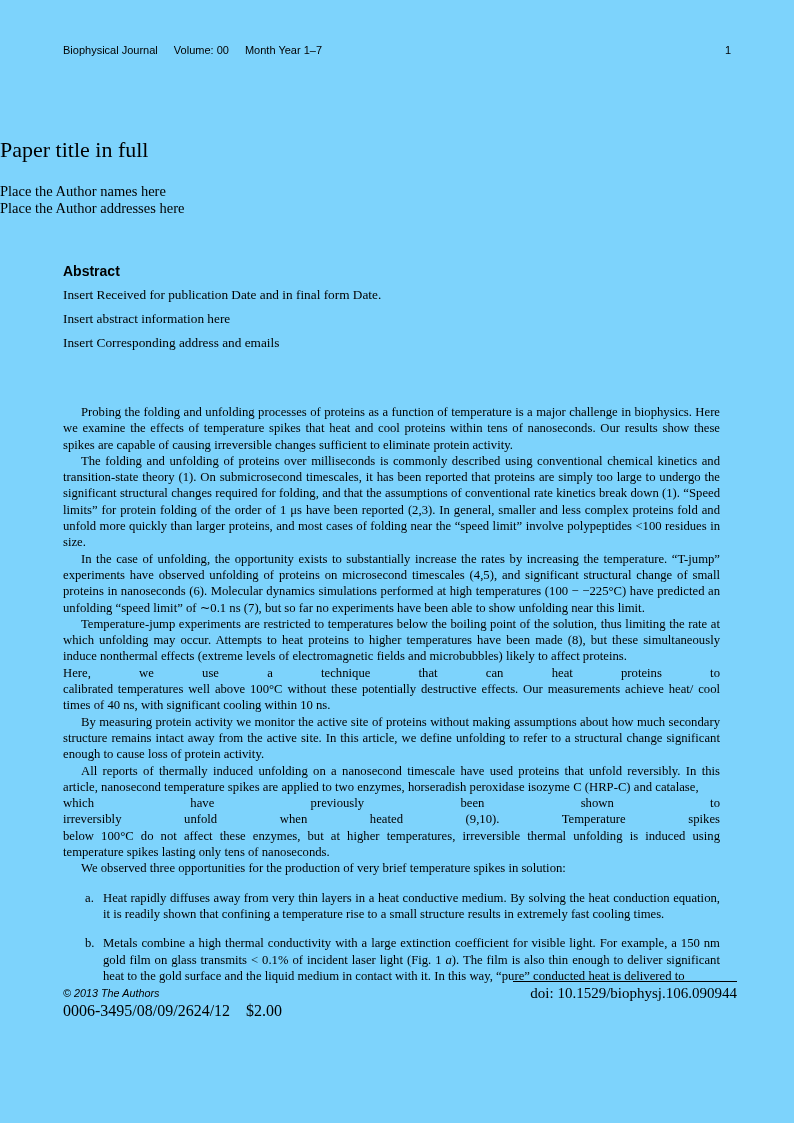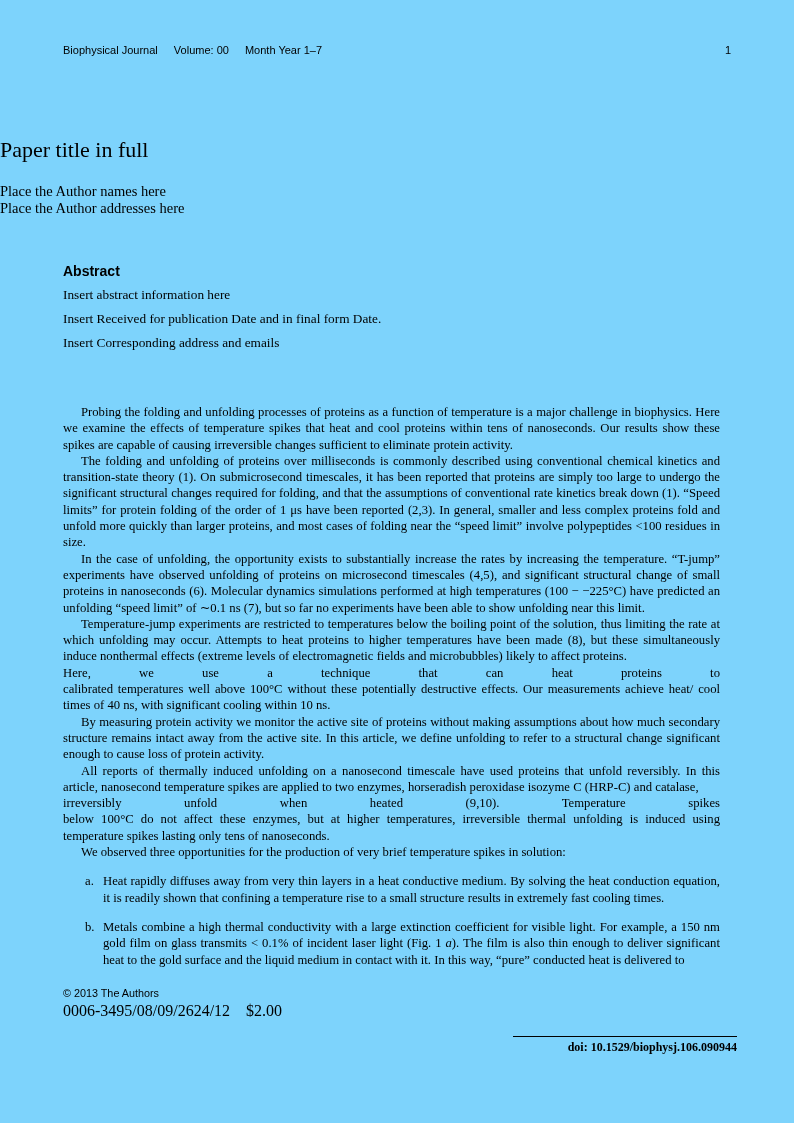--- a/index.html
+++ b/index.html
@@ -64,31 +64,30 @@
   }
 
   
   .blist { margin-top: 9px; }
   .l-item { display: flex; margin-top: 13px; }
   .l-label { flex: 0 0 18px; margin-left: 22px; }
   .l-text { flex: 1; text-align: justify; }
 
   
   .footer-left { position: absolute; left: 63px; top: 987px; }
-  .f-copy { font-family: "Liberation Sans", sans-serif; font-size: 10.8px; }
+  .f-copy { font-family: "Liberation Sans", sans-serif; font-size: 10.8px; font-style: italic; }
   .f-issn { font-family: "Liberation Serif", serif; font-size: 16px; margin-top: 3px; }
   .f-issn .price { margin-left: 16px; }
   .footer-right {
-    position: absolute; right: 57px; top: 1036px; width: 224px;
+    position: absolute; right: 57px; top: 981px; width: 224px;
     border-top: 1.4px solid #000000;
     text-align: right;
     font-family: "Liberation Serif", serif;
-    font-size: 12px;
+    font-size: 15px;
     padding-top: 3px;
-    font-weight: bold;
   }
 </style>
 </head>
 <body>
 
 <div class="page">
 
   <div class="pg-header">
     <div>
       <span class="hseg">Biophysical Journal</span>
@@ -99,37 +98,38 @@
   </div>
 
   <div class="titleblock">
     <h1 class="title">Paper title in full</h1>
     <div class="authors">Place the Author names here</div>
     <div class="addresses">Place the Author addresses here</div>
   </div>
 
   <div class="abstract">
     <h2 class="abstract-heading">Abstract</h2>
+    <p class="abstract-line">Insert Received for publication Date and in final form Date.</p>
     <p class="abstract-line">Insert abstract information here</p>
-    <p class="abstract-line">Insert Received for publication Date and in final form Date.</p>
     <p class="abstract-line">Insert Corresponding address and emails</p>
   </div>
 
   <div class="bodytext">
     <p class="para plain">Probing the folding and unfolding processes of proteins as a function of temperature is a major challenge in biophysics. Here we examine the effects of temperature spikes that heat and cool proteins within tens of nanoseconds. Our results show these spikes are capable of causing irreversible changes sufficient to eliminate protein activity.</p>
     <p class="para plain">The folding and unfolding of proteins over milliseconds is commonly described using conventional chemical kinetics and transition-state theory (1). On submicrosecond timescales, it has been reported that proteins are simply too large to undergo the significant structural changes required for folding, and that the assumptions of conventional rate kinetics break down (1). “Speed limits” for protein folding of the order of 1 μs have been reported (2,3). In general, smaller and less complex proteins fold and unfold more quickly than larger proteins, and most cases of folding near the “speed limit” involve polypeptides &lt;100 residues in size.</p>
     <p class="para plain">In the case of unfolding, the opportunity exists to substantially increase the rates by increasing the temperature. “T-jump” experiments have observed unfolding of proteins on microsecond timescales (4,5), and significant structural change of small proteins in nanoseconds (6). Molecular dynamics simulations performed at high temperatures (100 − −225°C) have predicted an unfolding “speed limit” of ∼0.1 ns (7), but so far no experiments have been able to show unfolding near this limit.</p>
     <p class="para">
       <span class="seg ind">Temperature-jump experiments are restricted to temperatures below the boiling point of the solution, thus limiting the rate at which unfolding may occur. Attempts to heat proteins to higher temperatures have been made (8), but these simultaneously induce nonthermal effects (extreme levels of electromagnetic fields and microbubbles) likely to affect proteins.</span>
       <span class="seg stretchline">Here, we use a technique that can heat proteins to</span>
       <span class="seg">calibrated temperatures well above 100°C without these potentially destructive effects. Our measurements achieve heat/ cool times of 40 ns, with significant cooling within 10 ns.</span>
     </p>
     <p class="para plain">By measuring protein activity we monitor the active site of proteins without making assumptions about how much secondary structure remains intact away from the active site. In this article, we define unfolding to refer to a structural change significant enough to cause loss of protein activity.</p>
     <p class="para">
       <span class="seg ind">All reports of thermally induced unfolding on a nanosecond timescale have used proteins that unfold reversibly. In this article, nanosecond temperature spikes are applied to two enzymes, horseradish peroxidase isozyme C (HRP-C) and catalase,</span>
+      <span class="seg stretchline">which have previously been shown to</span>
       <span class="seg stretchline">irreversibly unfold when heated (9,10). Temperature spikes</span>
       <span class="seg">below 100°C do not affect these enzymes, but at higher temperatures, irreversible thermal unfolding is induced using temperature spikes lasting only tens of nanoseconds.</span>
     </p>
     <p class="para plain">We observed three opportunities for the production of very brief temperature spikes in solution:</p>
 
     <div class="blist">
       <div class="l-item">
         <span class="l-label">a.</span>
         <div class="l-text">Heat rapidly diffuses away from very thin layers in a heat conductive medium. By solving the heat conduction equation, it is readily shown that confining a temperature rise to a small structure results in extremely fast cooling times.</div>
       </div>

